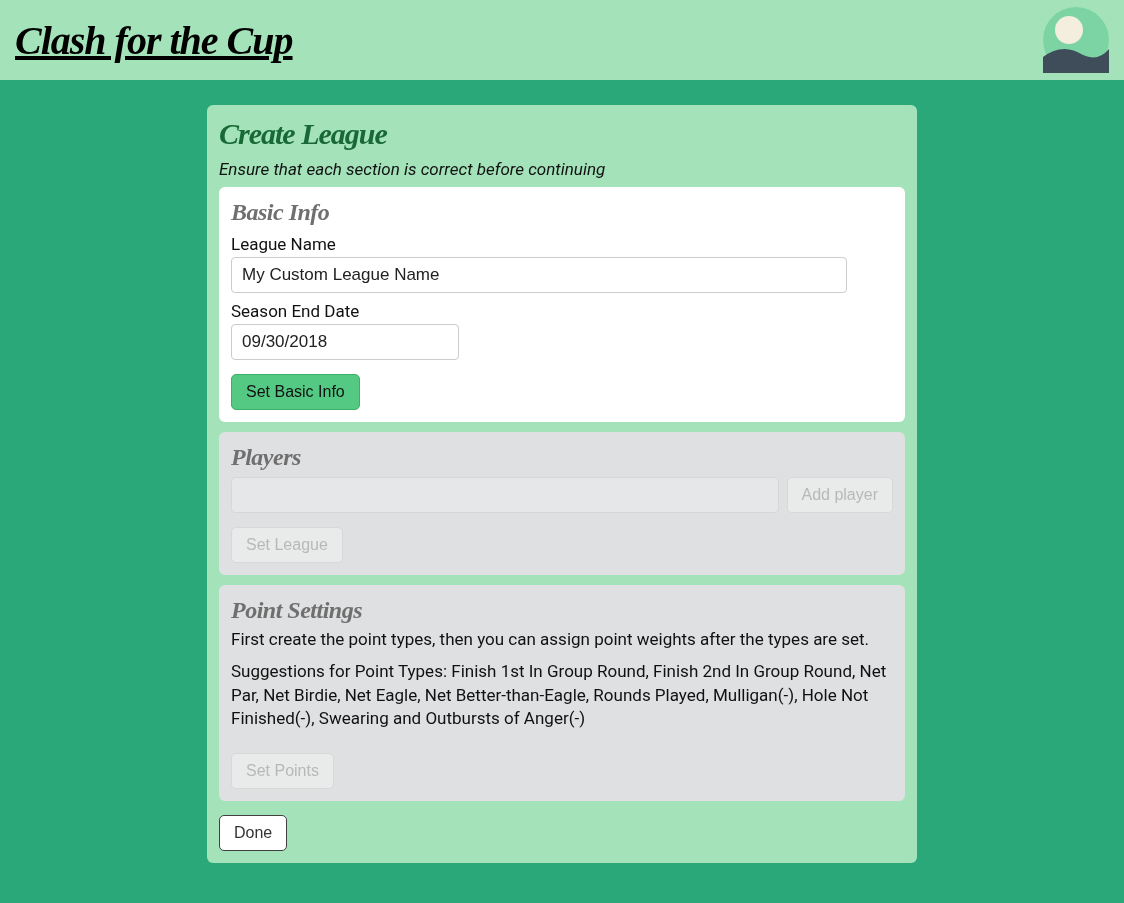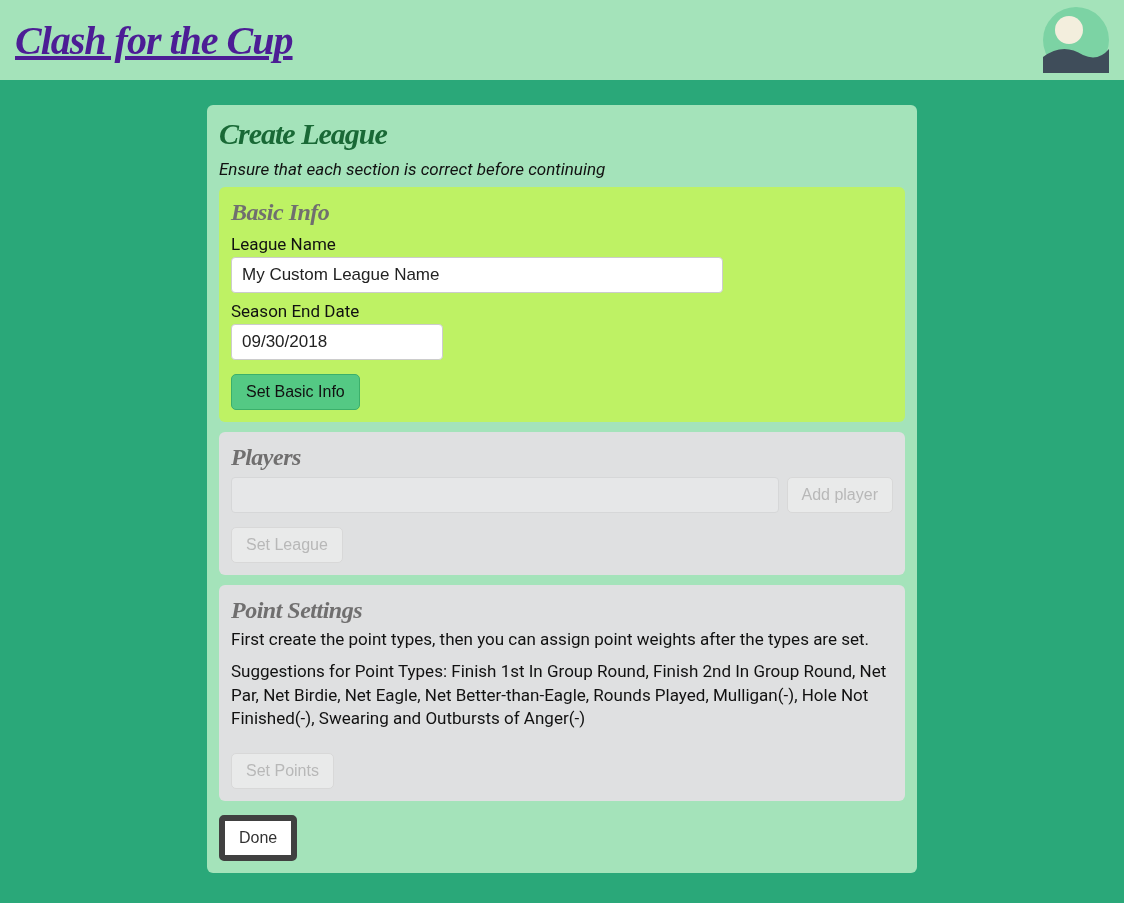--- a/index.html
+++ b/index.html
@@ -18,21 +18,21 @@
     display: flex;
     justify-content: space-between;
     align-items: center;
     height: 80px;
   }
   .site-title {
     font-family: Georgia, 'Times New Roman', serif;
     font-style: italic;
     font-weight: bold;
     font-size: 40px;
-    color: #4c1d95;
+    color: #000000;
     text-decoration: underline;
     letter-spacing: -1px;
   }
   .logo {
     width: 66px;
     height: 66px;
   }
   .content-wrap {
     display: flex;
     justify-content: center;
@@ -59,21 +59,21 @@
     font-size: 17px;
     color: #111;
     margin-bottom: 8px;
   }
   .section {
     border-radius: 6px;
     padding: 12px;
     margin-bottom: 10px;
   }
   .section.active {
-    background: #bef264;
+    background: #ffffff;
   }
   .section.inactive {
     background: #dfe0e1;
   }
   .section-title {
     font-family: Georgia, 'Times New Roman', serif;
     font-style: italic;
     font-weight: bold;
     font-size: 24px;
     color: #706f6f;
@@ -93,24 +93,24 @@
     width: 540px;
     max-width: 100%;
     padding: 7px 10px;
     font-size: 17px;
     border: 1px solid #ccc;
     border-radius: 4px;
     color: #222;
     background: #fff;
   }
   .text-input.short {
-    width: 212px;
+    width: 228px;
   }
   .text-input.full {
-    width: 492px;
+    width: 616px;
   }
   .btn {
     display: inline-block;
     padding: 8px 14px;
     font-size: 16px;
     border-radius: 5px;
     border: 1px solid rgba(0,0,0,0.1);
     cursor: pointer;
     margin-top: 14px;
   }
@@ -121,21 +121,21 @@
   }
   .btn-disabled {
     background: #e9eaea;
     color: #b8b8b8;
     border: 1px solid #d8d8d8;
     cursor: default;
   }
   .btn-white {
     background: #fff;
     color: #333;
-    border: 6px solid #404040;
+    border: 1px solid #404040;
   }
   .inline-row {
     display: flex;
     align-items: center;
     gap: 8px;
     margin-top: 6px;
   }
   .inline-row .text-input {
     flex: 1;
     background: #e6e7e8;

